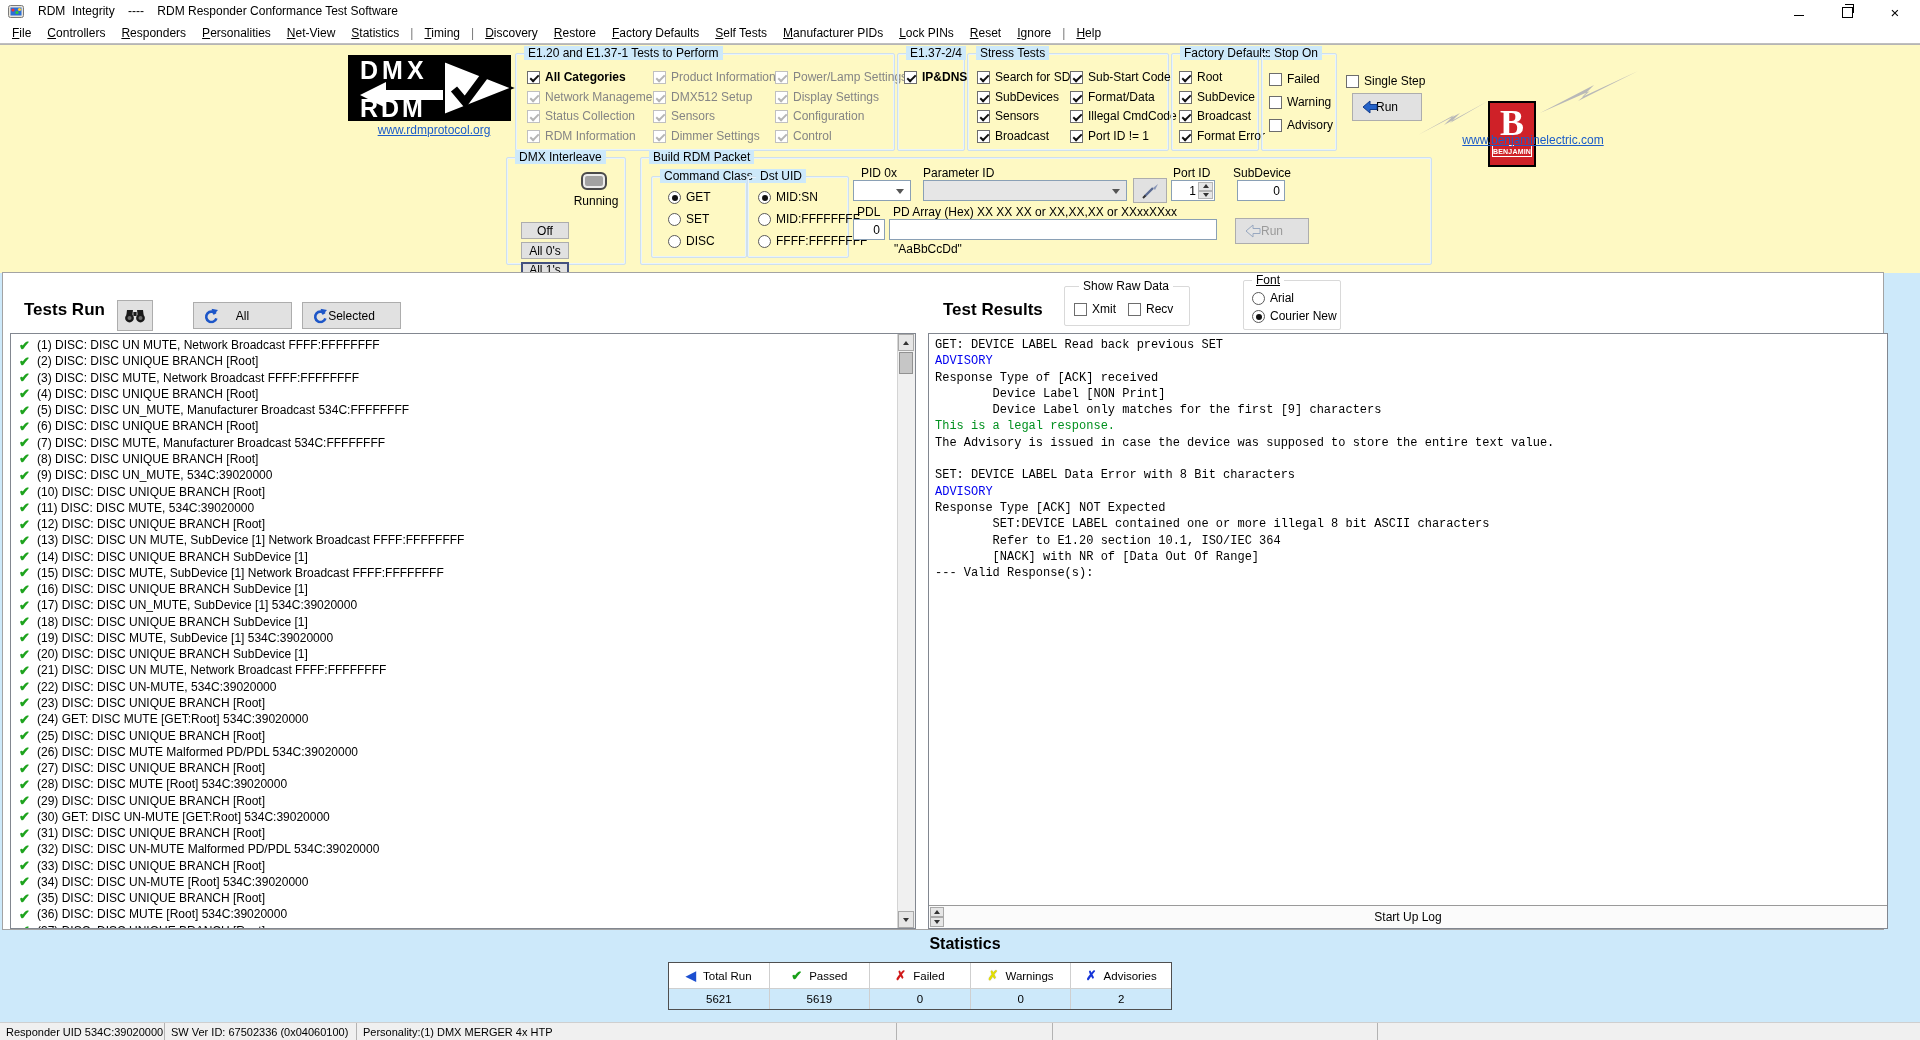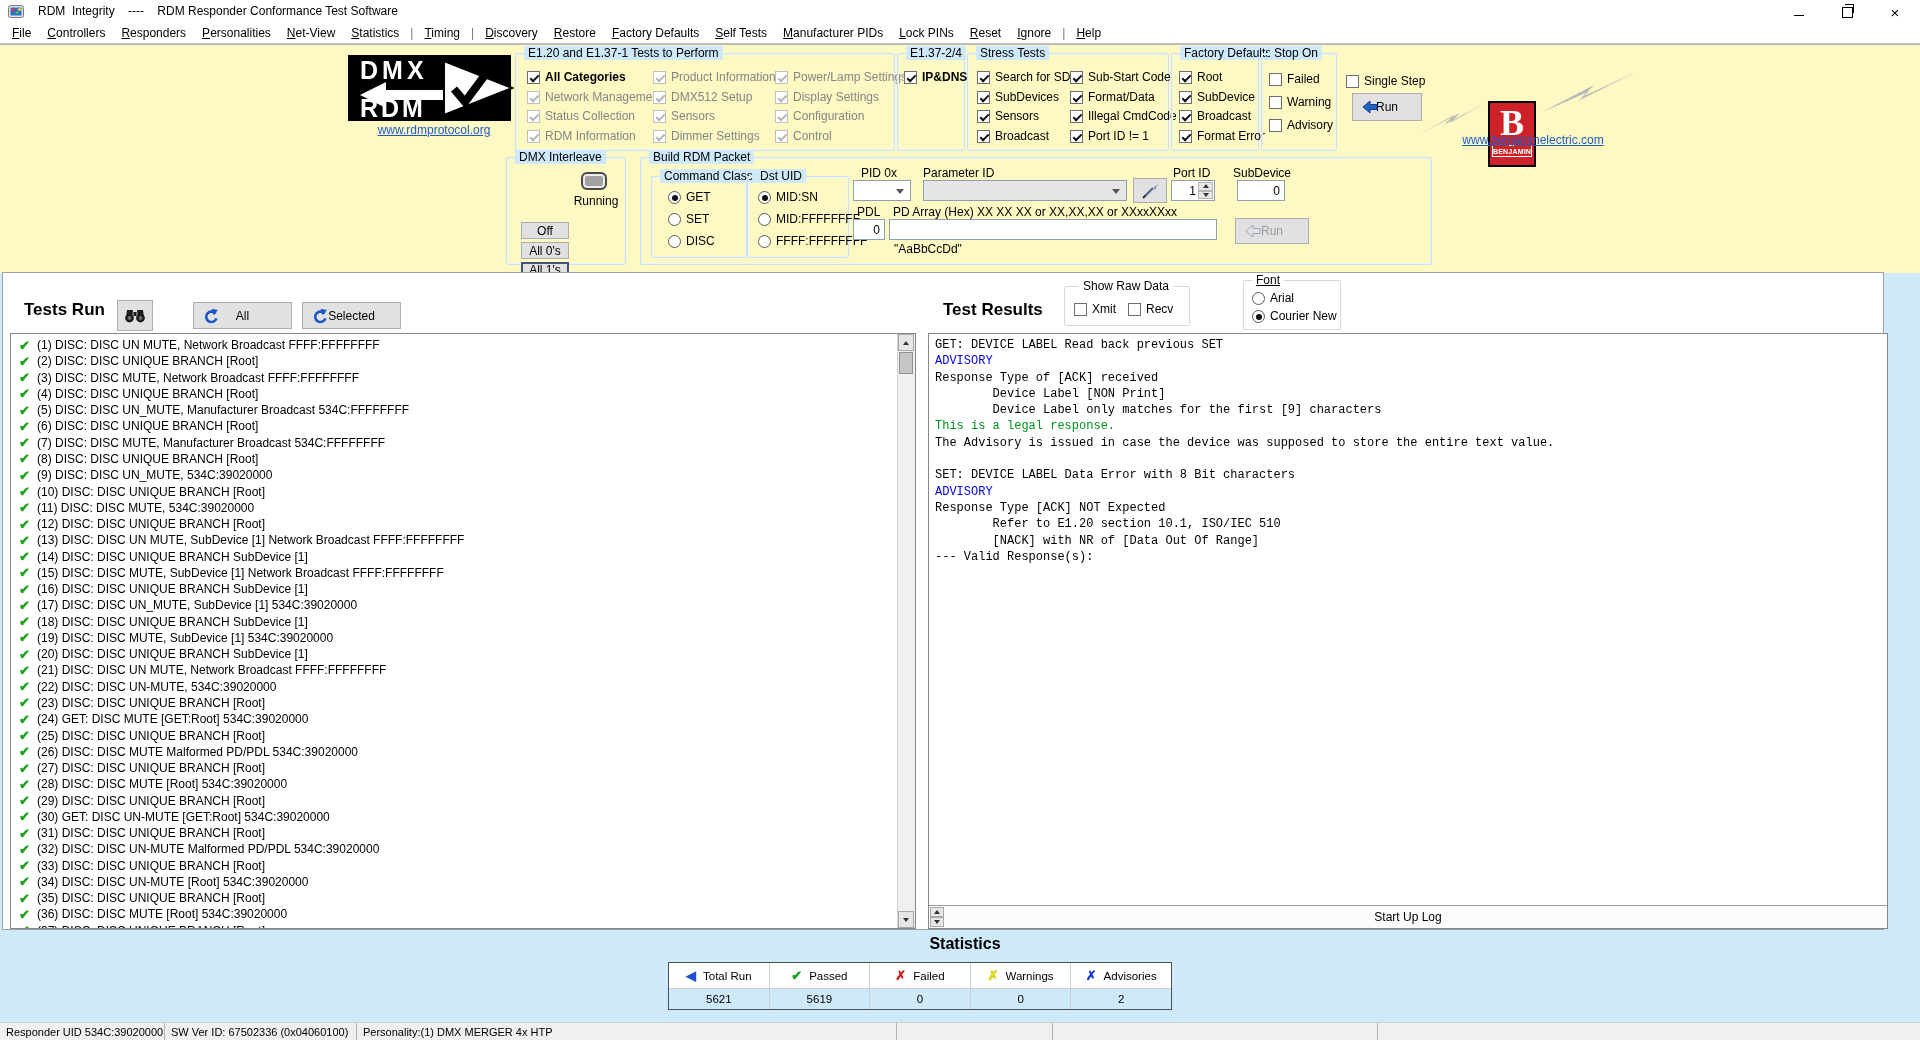--- a/index.html
+++ b/index.html
@@ -797,22 +797,23 @@
 
 
           <div class="res-line"></div>
 
           <div class="res-line">SET: DEVICE LABEL Data Error with 8 Bit characters</div>
 
           <div class="res-line c-blue">ADVISORY</div>
 
           <div class="res-line">Response Type [ACK] NOT Expected</div>
 
-
-          <div class="res-line">        Refer to E1.20 section 10.1, ISO/IEC 510</div>
+          <div class="res-line">        SET:DEVICE LABEL contained one or more illegal 8 bit ASCII characters</div>
+
+          <div class="res-line">        Refer to E1.20 section 10.1, ISO/IEC 364</div>
 
           <div class="res-line">        [NACK] with NR of [Data Out Of Range]</div>
 
           <div class="res-line">--- Valid Response(s):</div>
         </div>
       <div class="res-footer">
         <span>Start Up Log</span>
       </div>
       <div class="mini-spin">
         <div>

